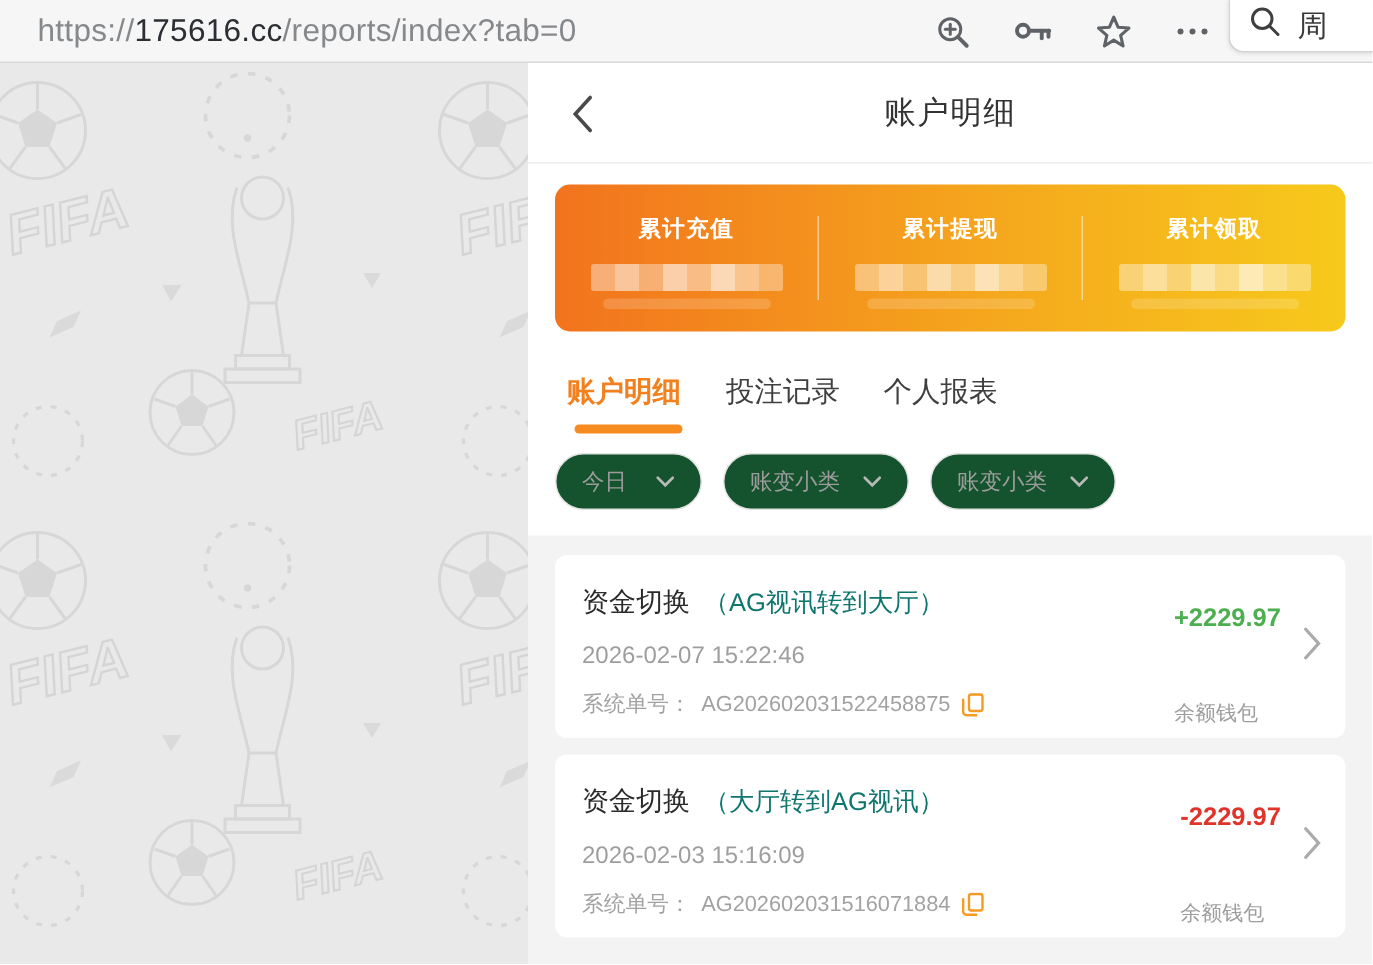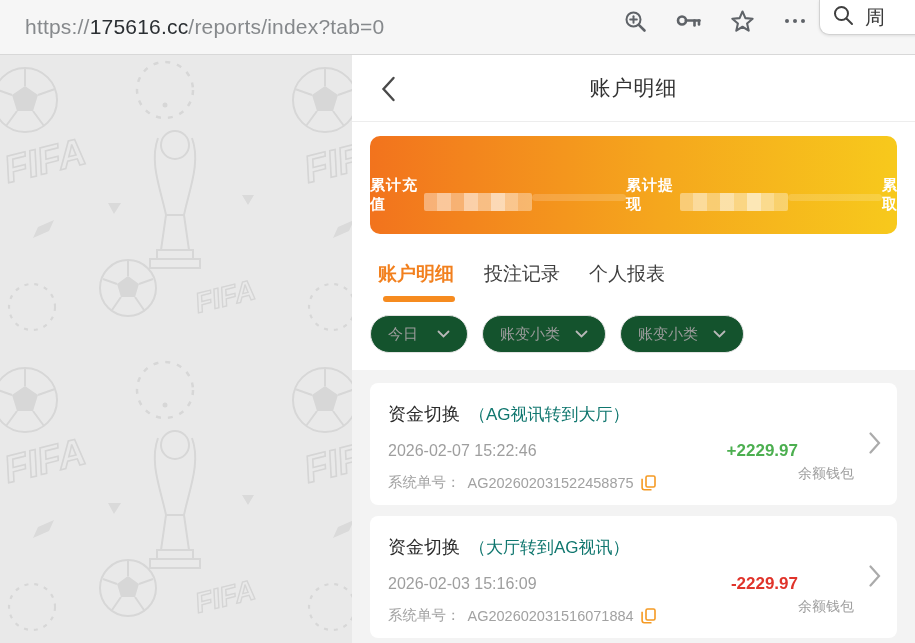--- a/index.html
+++ b/index.html
@@ -1,20 +1,20 @@
 <!DOCTYPE html>
 <html><head>
 <meta charset="utf-8">
 <style>
   * { margin:0; padding:0; box-sizing:border-box; }
   html,body { width:915px; height:643px; overflow:hidden; }
   body { font-family:"Liberation Sans","DejaVu Sans",sans-serif; background:#fff; }
 
   
-  .browser-bar { height:55px; background:#f6f6f6; border-bottom:1px solid #d8d8d8;
+  .browser-bar { height:42px; background:#f6f6f6; border-bottom:1px solid #d8d8d8;
                  display:flex; align-items:center; padding-left:25px; position:relative; }
   .url { font-size:21px; color:#86898c; letter-spacing:.2px; white-space:nowrap; }
   .url .domain { color:#2b2f33; }
   .bar-icons { position:absolute; right:108px; top:0; height:42px; display:flex; gap:29px; align-items:center; }
   .bar-icons svg { display:block; }
   .find-box { position:absolute; right:-16px; top:0; width:112px; height:35px; background:#fff;
               border:1px solid #d2d2d2; border-top:none; border-radius:0 0 0 10px;
               box-shadow:0 1px 3px rgba(0,0,0,.10); display:flex; align-items:center; gap:11px;
               padding-left:13px; overflow:hidden; }
   .find-query { font-size:20px; color:#3a3a3a; white-space:nowrap; }
@@ -28,21 +28,21 @@
   
   .panel-header { height:67px; flex-shrink:0; border-bottom:1px solid #ededed;
                   display:flex; align-items:center; justify-content:center; position:relative; }
   .back-btn { position:absolute; left:29px; top:21px; cursor:pointer; }
   .panel-title { font-size:21px; color:#333; font-weight:500; letter-spacing:1px; }
 
   
   .summary-card { margin:14px 18px 0; height:98px; border-radius:10px;
                   background:linear-gradient(90deg,#F2731D 0%,#F5A71D 55%,#F7C91C 100%);
                   display:flex; }
-  .sum-col { flex:1; display:flex; flex-direction:row; align-items:center; padding-top:20px; }
+  .sum-col { flex:1; display:flex; flex-direction:column; align-items:center; padding-top:20px; }
   .sum-divider { width:1px; background:rgba(255,255,255,.5); margin:21px 0; }
   .sum-label { color:#fff; font-size:15px; font-weight:600; letter-spacing:1px; }
   .mosaic { margin-top:14px; display:flex; height:18px; border-radius:2px; overflow:hidden; }
   .mosaic span { width:16px; height:18px; }
   .mosaic span:nth-child(1){background:rgba(255,255,255,.40);}
   .mosaic span:nth-child(2){background:rgba(255,255,255,.56);}
   .mosaic span:nth-child(3){background:rgba(255,255,255,.38);}
   .mosaic span:nth-child(4){background:rgba(255,255,255,.62);}
   .mosaic span:nth-child(5){background:rgba(255,255,255,.46);}
   .mosaic span:nth-child(6){background:rgba(255,255,255,.68);}
@@ -69,21 +69,21 @@
   .list { flex:1; background:#f3f3f3; padding:13px 18px; display:flex; flex-direction:column; gap:11px; }
   .txn-card { background:#fff; border-radius:8px; height:122px; flex-shrink:0;
               padding:19px 16px 18px 18px; display:flex; }
   .txn-left { flex:1; min-width:0; }
   .txn-title { display:flex; align-items:baseline; gap:9px; }
   .txn-type { font-size:18px; font-weight:400; color:#2b2b2b; }
   .txn-note { font-size:17px; color:#0f766e; }
   .txn-date { margin-top:16px; font-size:16px; color:#9e9e9e; }
   .txn-order { margin-top:13px; font-size:14.5px; color:#a2a2a2; display:flex; align-items:center; gap:7px; }
   .copy-btn { cursor:pointer; display:flex; }
-  .txn-right { display:flex; flex-direction:row; align-items:center; padding-top:13px; }
+  .txn-right { display:flex; flex-direction:column; align-items:flex-start; padding-top:13px; }
   .txn-amount { font-size:17px; font-weight:700; }
   .txn-amount.pos { color:#4CAF50; }
   .txn-amount.neg { color:#E0342B; }
   .txn-wallet { margin-top:45px; font-size:14px; color:#9e9e9e; }
   .txn-chevron { align-self:center; margin-left:15px; }
 </style>
 </head>
 <body>
 
 <div class="browser-bar">

